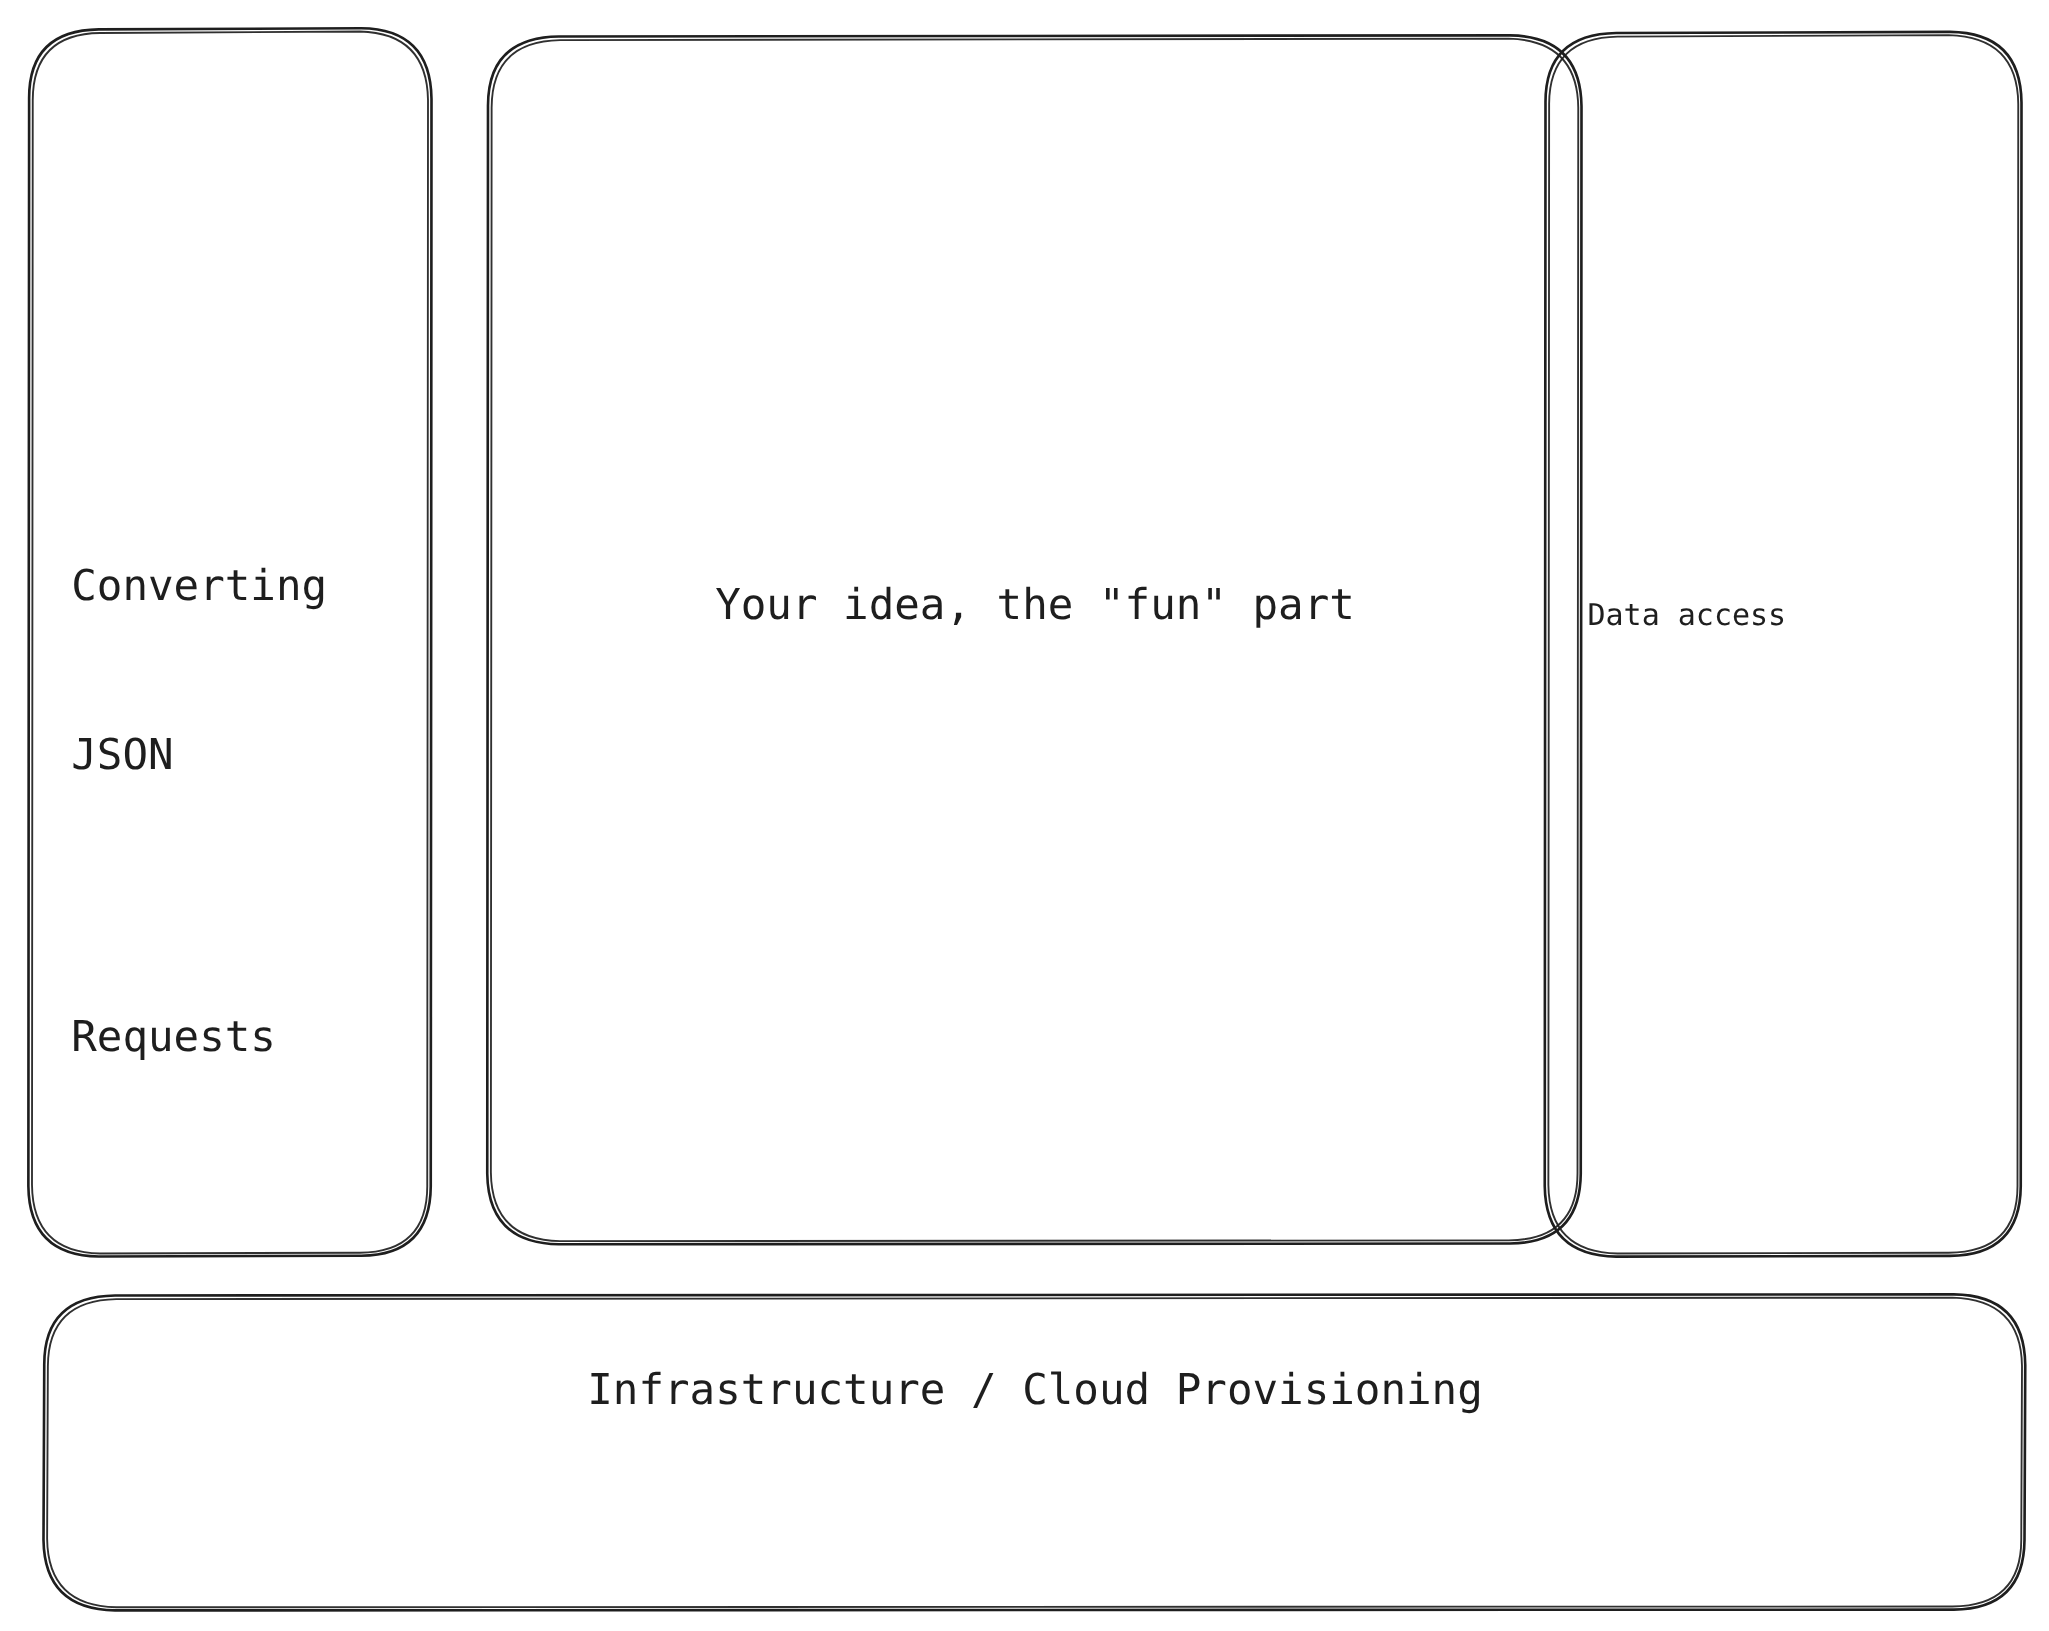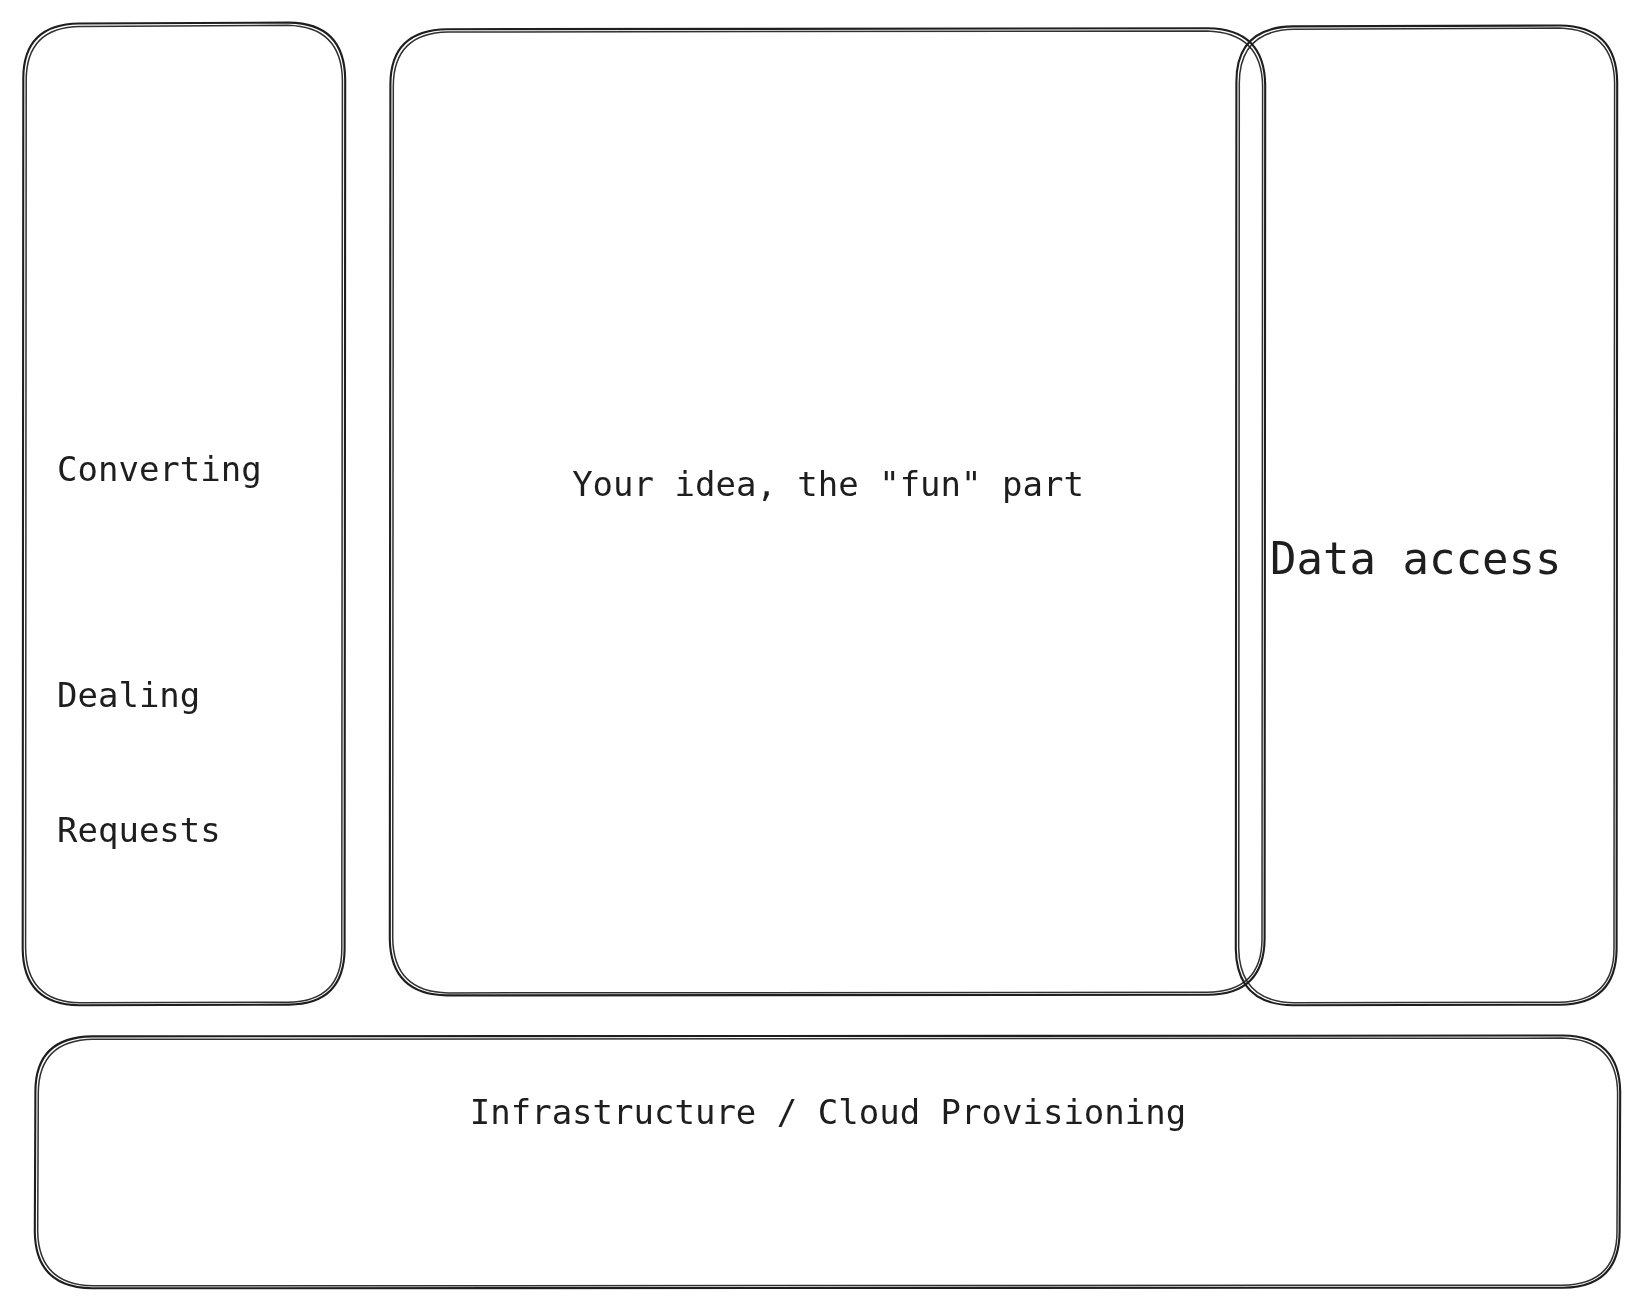--- a/index.html
+++ b/index.html
@@ -68,21 +68,21 @@
     left: 390px;
     top: 462px;
     width: 876px;
     font-size: 34px;
     text-align: center;
   }
 
   #right-box-text {
     left: 1270px;
     top: 413px;
-    font-size: 44px;
+    font-size: 24px;
     text-align: left;
   }
   #right-box-text .tline { display: block; }
 
   #bottom-bar-text {
     left: 35px;
     top: 1090px;
     width: 1586px;
     font-size: 34px;
     text-align: center;
@@ -113,23 +113,23 @@
     <g>
       <path class="rough-stroke s1" d="M 92 1036.4 L 1563 1035.5 Q 1619.5 1036.2 1620.2 1092 L 1619.6 1232 Q 1619.1 1287.2 1563 1287.7 L 92 1288.3 Q 35.6 1287.4 34.8 1232 L 35.4 1092 Q 35.2 1037.2 92 1036.4"></path>
       <path class="rough-stroke s2" d="M 93 1039.3 L 1562 1038.1 Q 1617.0 1039.6 1617.6 1093 L 1617.0 1231 Q 1617.4 1284.6 1562 1285.2 L 93 1285.8 Q 38.4 1284.8 37.7 1231 L 38.3 1093 Q 38.6 1040.2 93 1039.3"></path>
     </g>
 
   </svg>
 
   <div id="left-box-text" class="box-text">
     <span class="para">
       <span class="tline">Converting</span>
+      <span class="tline">JSON</span>
     </span>
     <span class="para">
-      <span class="tline">Dealing</span>
       <span class="tline">Requests</span>
     </span>
   </div>
 
   <div id="center-box-text" class="box-text">Your idea, the "fun" part</div>
 
   <div id="right-box-text" class="box-text">
     <span class="tline">Data access</span>
   </div>
 

